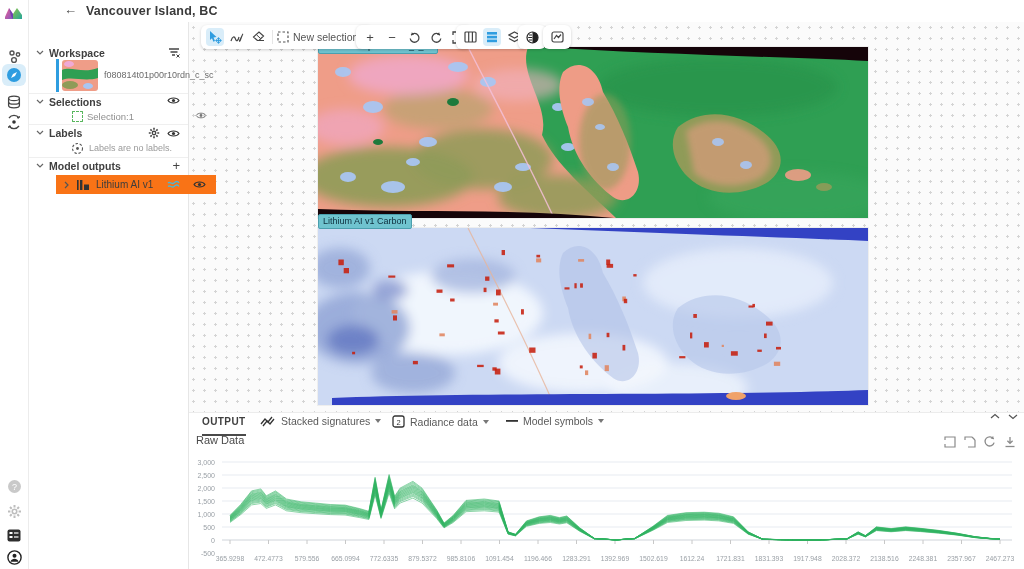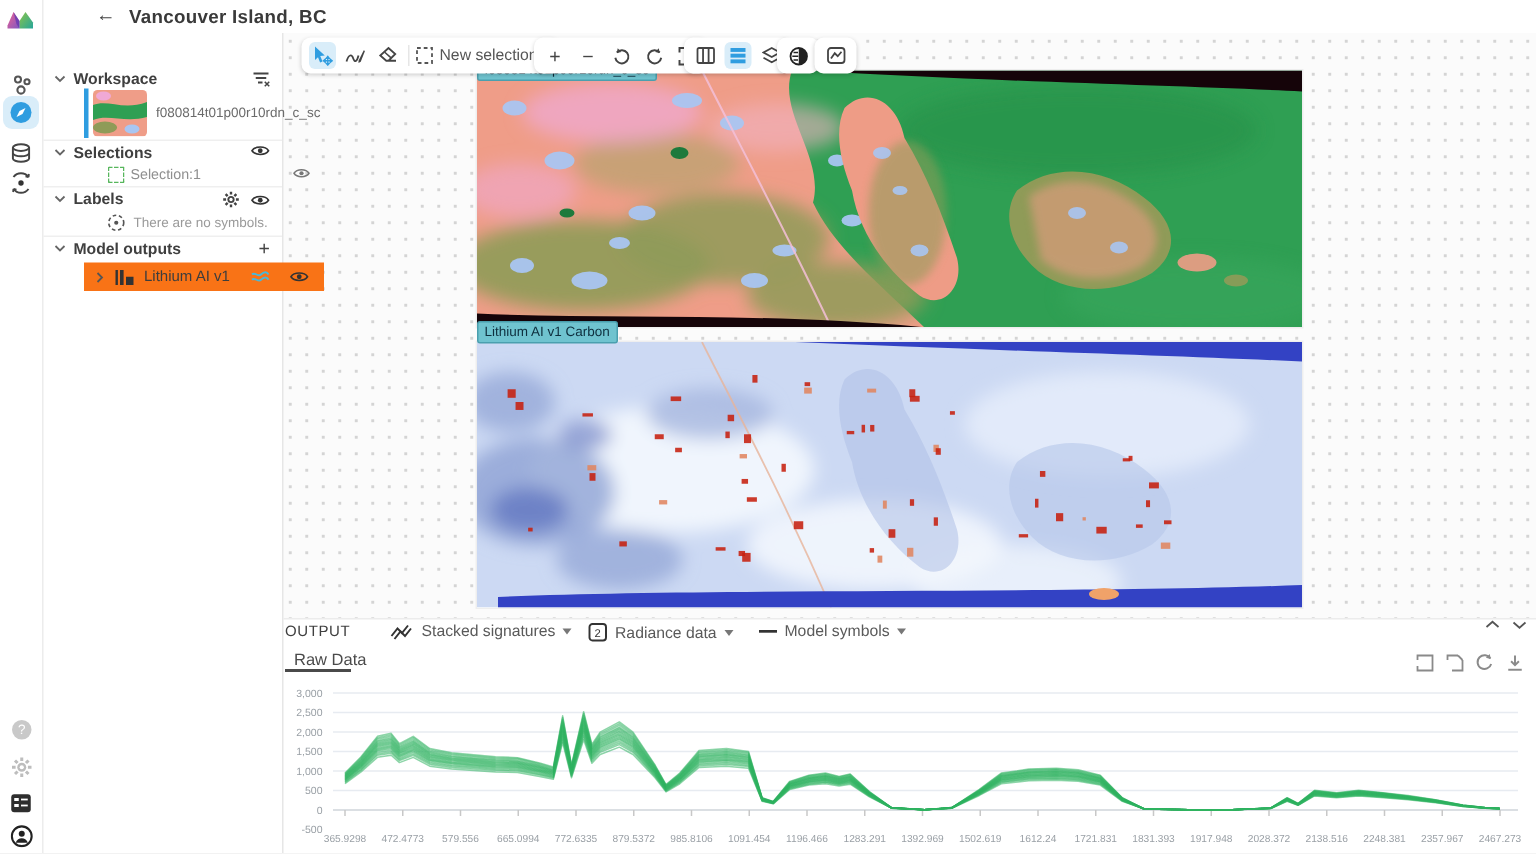--- a/index.html
+++ b/index.html
@@ -47,22 +47,22 @@
   .tbtn.active{background:#d9edf9;}
   .tsep{width:1px;height:14px;background:#e6e6e6;}
   .tlabel{font-size:10.5px;color:#555;white-space:nowrap;}
   .caret{width:0;height:0;border-left:3.5px solid transparent;border-right:3.5px solid transparent;border-top:4px solid #777;}
   .chip{position:absolute;height:13px;line-height:13px;background:#6fc3cf;border:1px solid #4a9fae;border-radius:2px;
         padding:0 4px;font-size:9px;color:#0e2f3e;white-space:nowrap;z-index:2;}
   .strip{position:absolute;left:130px;width:550px;z-index:1;box-shadow:0 0 0 1px rgba(0,0,0,.05);}
 
   
   #panel{left:188px;top:412px;width:836px;height:157px;background:#fff;border-top:1px solid #ececec;z-index:4;}
-  #tab-output{left:2px;top:3px;font-size:10px;font-weight:normal;letter-spacing:.4px;color:#3f3f3f;
-              border-bottom:2px solid #4a4a4a;padding-bottom:19px;cursor:pointer;}
+  #tab-output{left:14px;top:3px;font-size:10px;font-weight:bold;letter-spacing:.4px;color:#3f3f3f;
+              border-bottom:2px solid #4a4a4a;padding-bottom:7px;cursor:pointer;}
   .menu{position:absolute;top:2px;display:flex;align-items:center;gap:5px;cursor:pointer;padding-left:28px;}
   .menu .tlabel{color:#5a5a5a;}
   #panel-chevrons{right:6px;top:0px;display:flex;gap:8px;}
   #chart-title{left:8px;top:21px;font-size:11px;color:#4a4a4a;}
   #chart-tools{right:8px;top:22px;display:flex;gap:7px;}
   .ctool{width:13px;height:13px;display:flex;align-items:center;justify-content:center;cursor:pointer;}
 </style>
 </head>
 <body>
 
@@ -225,21 +225,21 @@
             <path d="M1,4.5 C3,1.2 10,1.2 12,4.5 C10,7.8 3,7.8 1,4.5 Z" fill="none" stroke="#333" stroke-width="1.1"></path>
             <circle cx="6.5" cy="4.5" r="1.6" fill="#333"></circle>
           </svg>
       </span>
     </div>
     <div id="nolbl-row" class="abs">
       <svg class="abs" style="left:15px;top:1px" width="13" height="13">
           <circle cx="6.5" cy="6.5" r="5" fill="none" stroke="#555" stroke-width="1.1" stroke-dasharray="2.4 1.8"></circle>
           <circle cx="6.5" cy="6.5" r="1.4" fill="#555"></circle>
         </svg>
-      <span class="abs" style="left:33px;top:2px;font-size:9px;color:#9a9a9a">There are no symbols.</span>
+      <span class="abs" style="left:33px;top:2px;font-size:9px;color:#9a9a9a">Labels are no labels.</span>
     </div>
     <div class="divider" style="top:135px"></div>
 
     <div class="sec-h" style="top:137px">
       <svg width="8" height="6">
           <path d="M1,1 L4,4 L7,1" stroke="#666" stroke-width="1.2" fill="none"></path>
         </svg>
       <span class="lbl">Model outputs</span>
       <span class="sec-right" style="top:0">
         <span style="font-size:13px;color:#444;line-height:13px">+</span>

